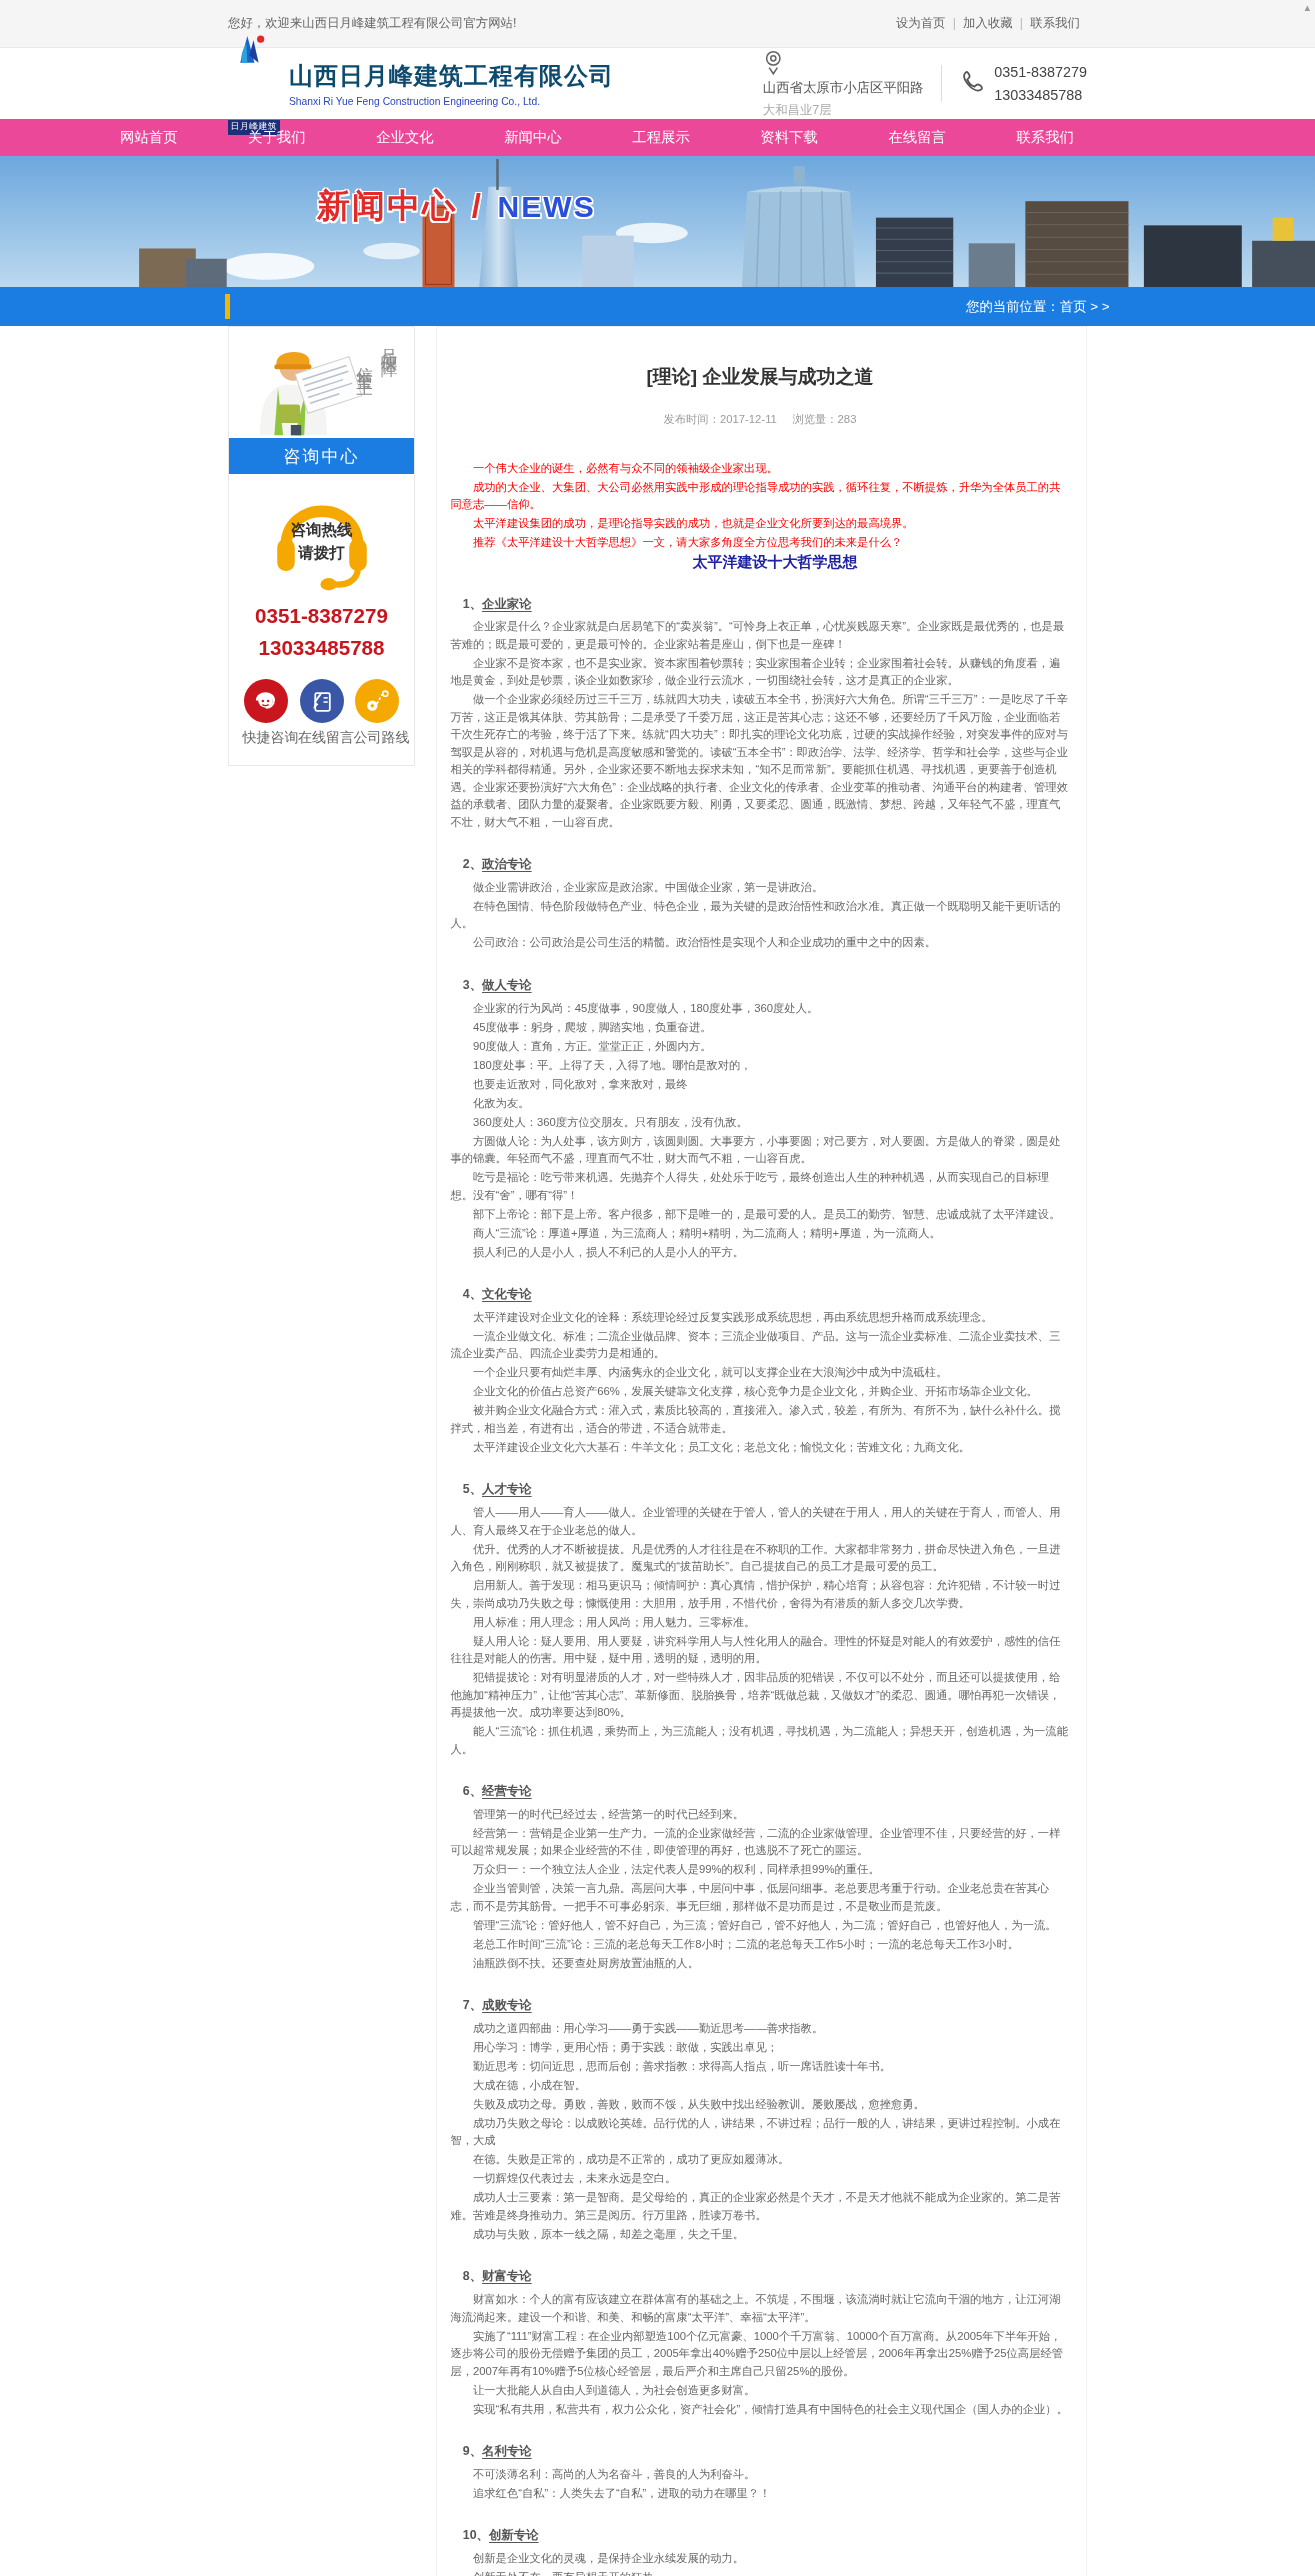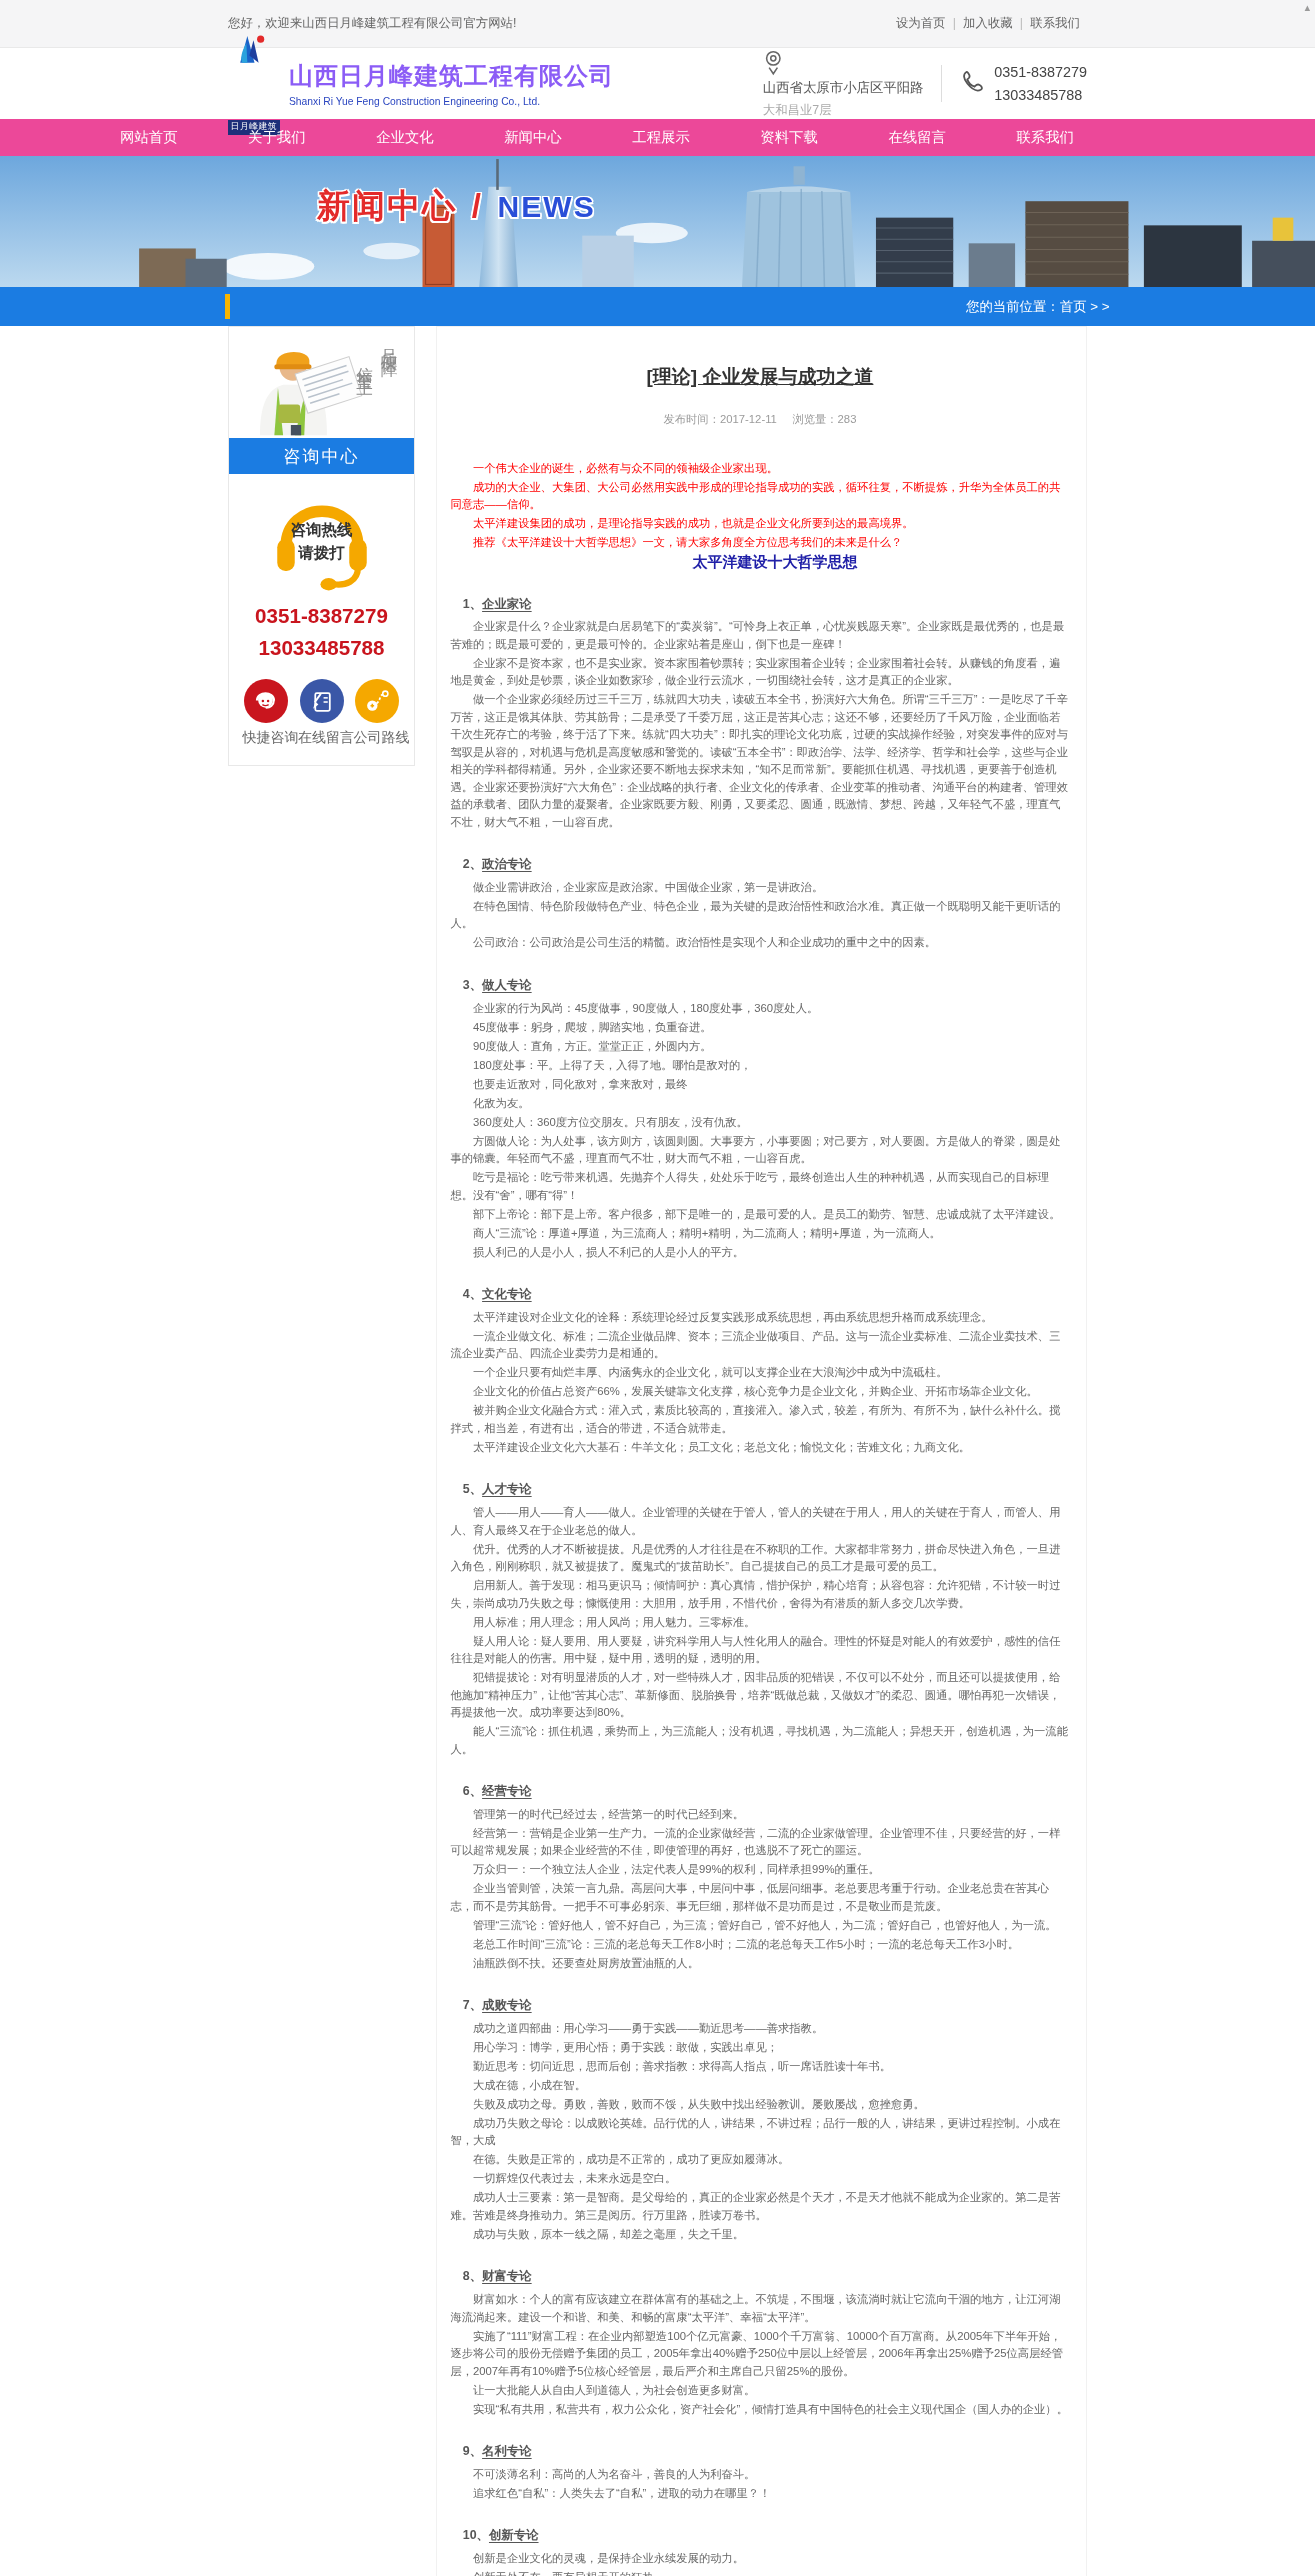--- a/index.html
+++ b/index.html
@@ -7,21 +7,21 @@
   
   .topbar{height:48px;background:#f5f5f6;border-bottom:0.5px solid #e9e9e9;display:flex;align-items:center;justify-content:space-between;padding:0 229px 0 228px;box-sizing:border-box;font-size:12.4px;color:#666;}
   .topbar .links span.lnk{cursor:pointer;margin:0 7.2px;}
   .topbar .sep{color:#bbb;}
   .scroll-arrow{position:absolute;top:3.1px;right:3.1px;color:#9a9a9a;font-size:9.3px;}
   
   .header{height:71px;background:#fff;display:flex;align-items:center;padding:0 229px 0 228px;box-sizing:border-box;}
   .logo{display:flex;align-items:center;}
   .logo-iconwrap{display:flex;flex-direction:column;align-items:center;margin-right:9.3px;gap:43px;}
   .logo-badge{background:#1e2f7a;color:#fff;font-size:8.8px;padding:1.5px 2.6px;margin-top:1px;letter-spacing:0.5px;white-space:nowrap;}
-  .logo-text h1{margin:0;font-size:24px;color:#8b5cf6;letter-spacing:1px;font-weight:bold;}
+  .logo-text h1{margin:0;font-size:24px;color:#0c4a6e;letter-spacing:1px;font-weight:bold;}
   .logo-text .en{font-size:10.3px;color:#2b46c0;margin-top:3.1px;}
   .header-right{margin-left:auto;display:flex;align-items:center;}
   .addr{display:flex;align-items:flex-start;flex-direction:column;}
   .addr .pin{margin:2.1px 6.2px 0 0;}
   .addr .l1{font-size:13.4px;color:#555;}
   .addr .l2{font-size:12.4px;color:#aaa;margin-top:5.2px;}
   .hdr-div{width:0.5px;height:37px;background:#ddd;margin:0 17.5px;}
   .tel{display:flex;align-items:center;}
   .tel .nums{margin-left:8.2px;font-size:14.4px;color:#444;line-height:23px;}
   
@@ -51,21 +51,21 @@
   .side-title{height:36px;background:#1b7ce2;color:#fff;font-size:17px;display:flex;align-items:center;justify-content:center;letter-spacing:2.1px;}
   .hotline{position:relative;height:129px;display:flex;align-items:center;justify-content:center;}
   .hotline .htxt{position:absolute;top:44px;left:0;right:0;text-align:center;font-size:15.5px;font-weight:bold;color:#333;line-height:23px;}
   .side-phones{color:#c9151e;font-size:20.6px;font-weight:bold;text-align:center;line-height:1.55;margin-top:-3.1px;}
   .quick{display:flex;justify-content:space-between;padding:15.5px 13.4px 17.5px;}
   .quick .qitem{width:47px;text-align:center;cursor:pointer;}
   .quick .qcirc{width:44px;height:44px;border-radius:50%;margin:0 auto;display:flex;align-items:center;justify-content:center;}
   .quick .qlabel{font-size:14px;color:#666;margin-top:6.2px;white-space:nowrap;}
   
   .main{flex:1;margin-left:21px;border:0.5px solid #f1f1f1;box-sizing:border-box;padding:0 16.5px 26px 13.4px;min-height:2267px;}
-  .art-title{text-align:center;font-size:19px;color:#333;font-weight:600;margin-top:37px;text-decoration:underline;}
+  .art-title{text-align:center;font-size:19px;color:#333;font-weight:600;margin-top:37px;}
   .art-meta{text-align:center;color:#9b9b9b;font-size:11.3px;margin-top:21.6px;}
   .art-meta span{margin:0 6.2px;}
   .art-body{margin-top:33px;font-size:11.3px;color:#666;line-height:17.5px;}
   .art-body p{margin:0 0 1.5px;text-indent:2em;}
   .art-body p.red{color:#ff0000;}
   .art-sub{color:#2121a8;text-align:center;font-size:15px;font-weight:bold;margin:33px 0 15.5px;text-indent:0;}
   .art-body h3{font-size:12.4px;color:#555;font-weight:bold;margin:25px 0 5.2px;text-indent:1em;}
   .art-body h3 u{text-underline-offset:3.1px;}
 </style>
 </head>

